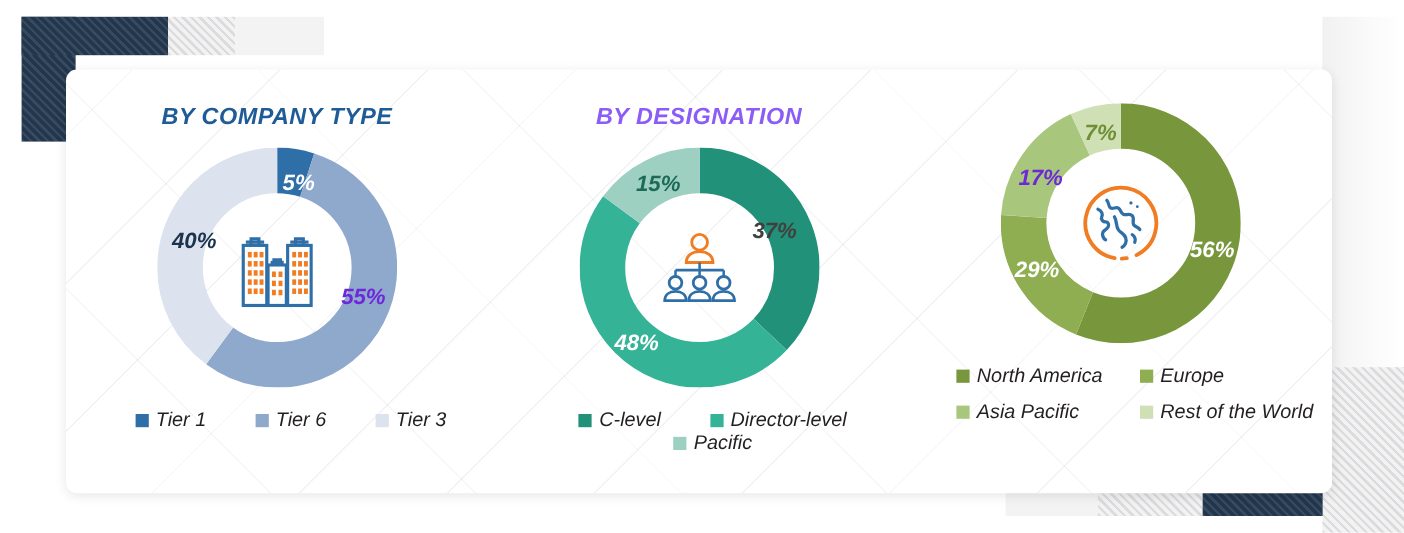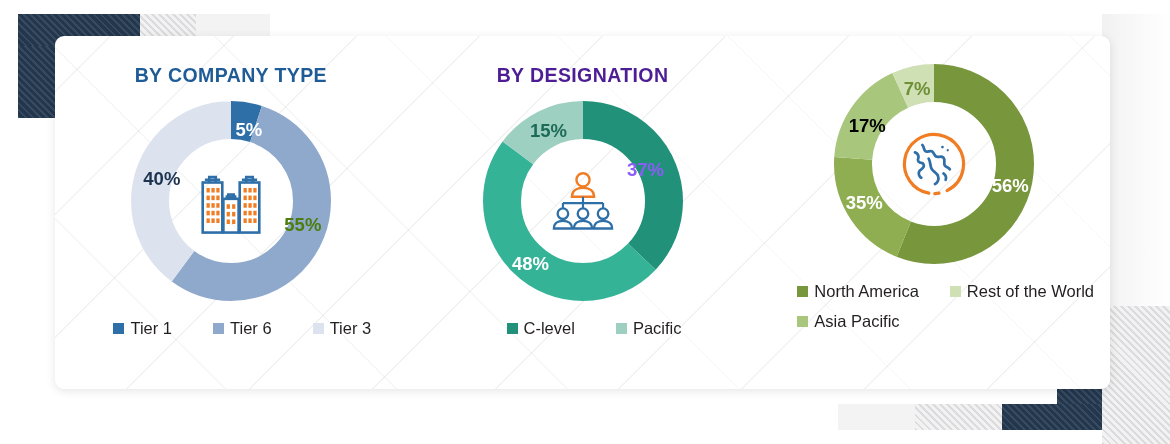--- a/index.html
+++ b/index.html
@@ -38,26 +38,27 @@
   #br-vert{left:1057px;top:374px;width:45px;height:56px;}
   #br-horiz{left:1002px;top:404px;width:100px;height:26px;}
   #br-grey{left:915px;top:404px;width:87px;height:26px;}
   #br-grey-plain{left:838px;top:404px;width:77px;height:26px;}
   #br-stripe-right{left:1102px;top:306px;width:68px;height:138px;}
   #br-grey-edge{left:1102px;top:14px;width:68px;height:292px;
       background:linear-gradient(90deg,#f1f1f2 0%, #fafafa 60%, #ffffff 100%);}
 
   
   .card{
-    position:absolute;left:55px;top:36px;
+    position:absolute;left:55px;top:58px;
     width:1055px;height:353px;
     background:#ffffff;
     border-radius:9px;
     box-shadow:0 2px 10px rgba(0,0,0,.10);
     overflow:hidden;
+    font-style:italic;
   }
   .card-diagonals{
     position:absolute;inset:0;
     background-image:
       repeating-linear-gradient(-45deg, rgba(0,0,0,0) 0 86px, rgba(130,130,140,.10) 86px 87px),
       repeating-linear-gradient(45deg, rgba(0,0,0,0) 0 120px, rgba(130,130,140,.07) 120px 121px);
     pointer-events:none;
   }
 
   .panels{
@@ -157,21 +158,21 @@
         <svg viewBox="0 0 200 200">
           <g transform="rotate(-90 100 100)" fill="none" stroke-width="38">
 
             <circle cx="100" cy="100" r="81" stroke="#2f6fa8" stroke-dasharray="25.45 483.49" stroke-dashoffset="0"></circle>
             <circle cx="100" cy="100" r="81" stroke="#8fa9cd" stroke-dasharray="279.92 229.02" stroke-dashoffset="-25.45"></circle>
             <circle cx="100" cy="100" r="81" stroke="#dde3ee" stroke-dasharray="203.58 305.36" stroke-dashoffset="-305.37"></circle>
           </g>
         </svg>
 
         <div class="pct" style="left:118px;top:29px;color:#ffffff">5%</div>
-        <div class="pct" style="left:172px;top:124px;color:#4d7c0f">55%</div>
+        <div class="pct" style="left:172px;top:124px;color:#6d28d9">55%</div>
         <div class="pct" style="left:31px;top:78px;color:#1c3350">40%</div>
 
         <div class="center-icon">
           <svg viewBox="0 0 68 62" width="66" height="60">
             <g fill="none" stroke="#2f6fa8" stroke-width="2.4">
               <rect x="8" y="14" width="18" height="46"></rect>
               <rect x="42" y="14" width="18" height="46"></rect>
               <rect x="27" y="29" width="14" height="31"></rect>
               <path d="M14 14 V9 h6 v5"></path>
               <path d="M48 14 V9 h6 v5"></path>
@@ -234,32 +235,32 @@
           <span>Tier 6</span>
         </div>
         <div class="legend-item">
           <span class="swatch" style="background:#dde3ee"></span>
           <span>Tier 3</span>
         </div>
       </div>
     </div>
 
     <div class="panel">
-      <div class="panel-title" style="color:#4c1d95">BY DESIGNATION</div>
+      <div class="panel-title" style="color:#8b5cf6">BY DESIGNATION</div>
 
       <div class="donut-wrap">
         <svg viewBox="0 0 200 200">
           <g transform="rotate(-90 100 100)" fill="none" stroke-width="38">
             <circle cx="100" cy="100" r="81" stroke="#22917a" stroke-dasharray="188.31 320.63" stroke-dashoffset="0"></circle>
             <circle cx="100" cy="100" r="81" stroke="#35b396" stroke-dasharray="244.29 264.65" stroke-dashoffset="-188.31"></circle>
             <circle cx="100" cy="100" r="81" stroke="#9ed0c2" stroke-dasharray="76.34 432.60" stroke-dashoffset="-432.60"></circle>
           </g>
         </svg>
 
-        <div class="pct" style="left:163px;top:69px;color:#8b5cf6">37%</div>
+        <div class="pct" style="left:163px;top:69px;color:#404040">37%</div>
         <div class="pct" style="left:48px;top:163px;color:#ffffff">48%</div>
         <div class="pct" style="left:66px;top:30px;color:#1d6b56">15%</div>
 
         <div class="center-icon">
           <svg viewBox="0 0 70 62" width="68" height="60">
 
             <g stroke="#f07d23" fill="none" stroke-width="2.3">
               <circle cx="35" cy="11" r="6.2"></circle>
               <path d="M24.5 27 c0-5.7 4.7-8.6 10.5-8.6 s10.5 2.9 10.5 8.6 z"></path>
             </g>
@@ -281,20 +282,24 @@
               <path d="M45.5 57 c0-4.8 3.8-7.2 8.5-7.2 s8.5 2.4 8.5 7.2 z"></path>
             </g>
           </svg>
         </div>
       </div>
 
       <div class="legend">
         <div class="legend-item">
           <span class="swatch" style="background:#22917a"></span>
           <span>C-level</span>
+        </div>
+        <div class="legend-item">
+          <span class="swatch" style="background:#35b396"></span>
+          <span>Director-level</span>
         </div>
         <div class="legend-item">
           <span class="swatch" style="background:#9ed0c2"></span>
           <span>Pacific</span>
         </div>
       </div>
     </div>
 
     <div class="panel">
 
@@ -302,22 +307,22 @@
         <svg viewBox="0 0 200 200">
           <g transform="rotate(-90 100 100)" fill="none" stroke-width="38">
             <circle cx="100" cy="100" r="81" stroke="#78963c" stroke-dasharray="285.01 223.93" stroke-dashoffset="0"></circle>
             <circle cx="100" cy="100" r="81" stroke="#8fae51" stroke-dasharray="101.79 407.15" stroke-dashoffset="-285.01"></circle>
             <circle cx="100" cy="100" r="81" stroke="#a9c77c" stroke-dasharray="86.52 422.42" stroke-dashoffset="-386.80"></circle>
             <circle cx="100" cy="100" r="81" stroke="#cfe0b4" stroke-dasharray="35.63 473.31" stroke-dashoffset="-473.32"></circle>
           </g>
         </svg>
 
         <div class="pct" style="left:176px;top:122px;color:#ffffff">56%</div>
-        <div class="pct" style="left:30px;top:139px;color:#ffffff">35%</div>
-        <div class="pct" style="left:33px;top:62px;color:#000000">17%</div>
+        <div class="pct" style="left:30px;top:139px;color:#ffffff">29%</div>
+        <div class="pct" style="left:33px;top:62px;color:#6d28d9">17%</div>
         <div class="pct" style="left:83px;top:25px;color:#6f8f36">7%</div>
 
         <div class="center-icon">
           <svg viewBox="0 0 70 70" width="68" height="68">
             <circle cx="35" cy="35" r="28" fill="none" stroke="#f07d23" stroke-width="3" stroke-linecap="round" stroke-dasharray="158 8 4 6" transform="rotate(100 35 35)"></circle>
             <g fill="none" stroke="#2f6fa8" stroke-width="2.6" stroke-linecap="round" stroke-linejoin="round">
               <path d="M17 24 c3 1 4 4 3 6 c-1 2 1 4 3 4 c2 0 3 2 2 4 c-1 2-3 2-4 4 c-1 2 0 5 2 6"></path>
               <path d="M24 17 c2 2 1 5 3 6 c2 1 4-1 6 0 c2 1 2 4 4 5 c2 1 5-1 7 1 c2 2 0 5 1 7 c1 2 4 2 5 4"></path>
               <path d="M30 30 c2 3 1 7 3 10 c2 3 5 3 6 7 c1 3-1 6-3 7"></path>
               <path d="M44 44 c2 1 3 4 2 6"></path>
@@ -327,24 +332,28 @@
           </svg>
         </div>
       </div>
 
       <div class="legend-grid">
         <div class="legend-item">
           <span class="swatch" style="background:#78963c"></span>
           <span>North America</span>
         </div>
         <div class="legend-item">
+          <span class="swatch" style="background:#8fae51"></span>
+          <span>Europe</span>
+        </div>
+        <div class="legend-item">
+          <span class="swatch" style="background:#a9c77c"></span>
+          <span>Asia Pacific</span>
+        </div>
+        <div class="legend-item">
           <span class="swatch" style="background:#cfe0b4"></span>
           <span>Rest of the World</span>
         </div>
-        <div class="legend-item">
-          <span class="swatch" style="background:#a9c77c"></span>
-          <span>Asia Pacific</span>
-        </div>
       </div>
     </div>
 
   </div>
 </div>
 
 </body></html>

